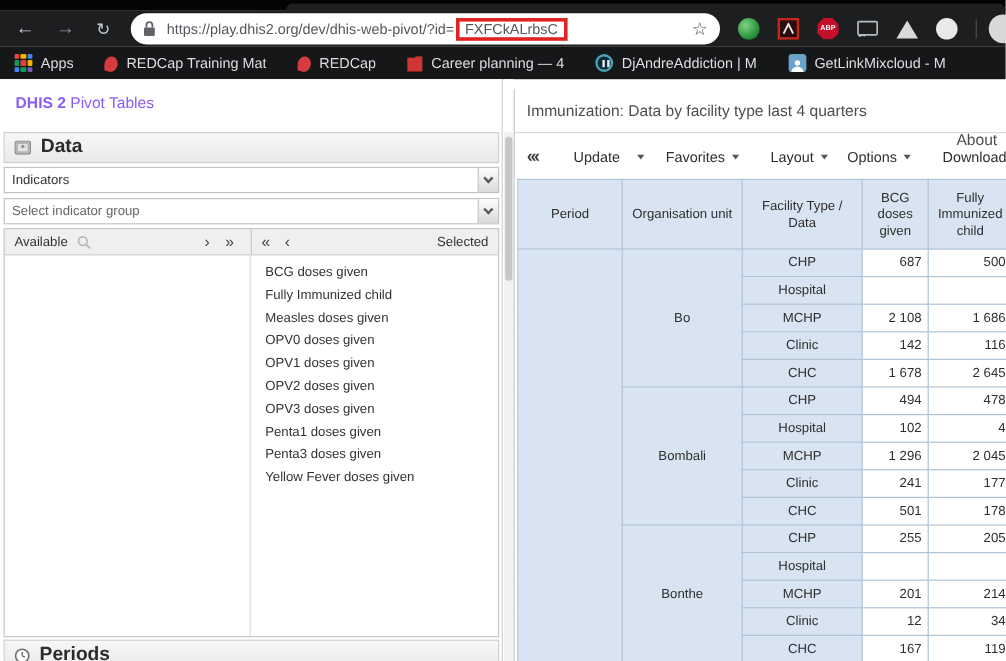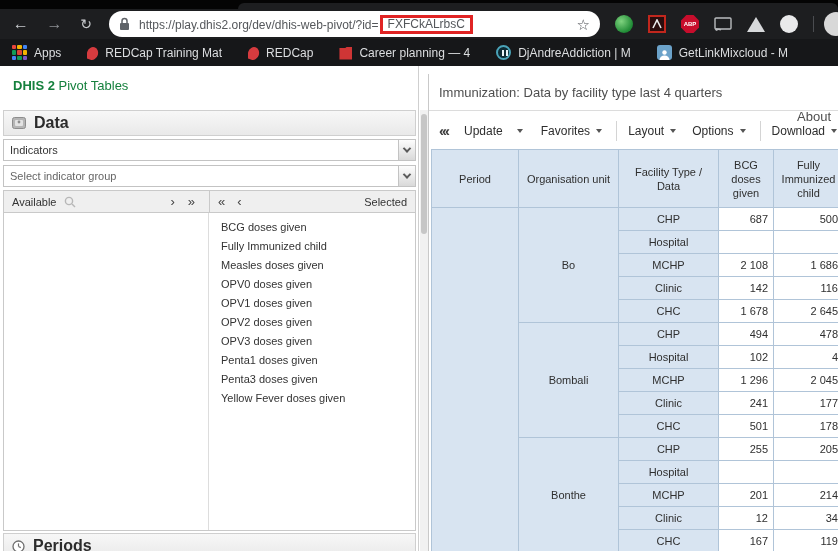--- a/index.html
+++ b/index.html
@@ -42,21 +42,21 @@
   .redcap-ic { width:11px; height:13px; background:#d63b3f; border-radius:60% 60% 60% 15%; transform:rotate(18deg); }
   .folder-ic { width:13px; height:13px; background:#cf3535; clip-path:polygon(0 12%,45% 12%,60% 0,100% 0,100% 100%,0 100%); }
   .pause-ic { width:15px; height:15px; border-radius:50%; background:#0d2a33; border:2px solid #4aa3b8; position:relative; }
   .pause-ic i { position:absolute; top:3px; width:2px; height:6px; background:#e8f4f8; }
   .pause-ic i.l { left:4px; } .pause-ic i.r { left:8px; }
   .mix-ic { width:15px; height:15px; border-radius:3px; background:#6ba2c9; display:flex; align-items:flex-end; justify-content:center; }
 
   
   .left-panel { position:absolute; left:0; top:66px; width:419px; height:485px; background:#fff;
     border-right:1px solid #cfcfcf; }
-  .app-title { position:absolute; left:13px; top:12px; font-size:13px; color:#15803d;text-align:center; }
+  .app-title { position:absolute; left:13px; top:12px; font-size:13px; color:#8b5cf6;text-align:center; }
   .app-title b { font-weight:bold; }
 
   .accordion { position:absolute; left:3px; width:413px; height:26px;
     background:linear-gradient(#f7f7f7,#e9e9e9); border:1px solid #cfcfcf;
     display:flex; align-items:center; gap:8px; padding:0 8px; cursor:pointer; }
   .accordion .acc-label { font-size:16px; font-weight:bold; color:#2b2b2b; }
 
   .select-box { position:absolute; left:3px; width:413px; height:22px; background:#fff;
     border:1px solid #c3c3c3; display:flex; align-items:center; cursor:pointer; }
   .select-box .val { font-size:11px; color:#333; padding-left:6px; flex:1; }
@@ -281,21 +281,21 @@
 </div>
 
 <div class="right-panel">
   <div class="rp-titlebar">
     <span class="rp-title">Immunization: Data by facility type last 4 quarters</span>
     <span class="rp-about">About</span>
   </div>
 
   <div class="rp-toolbar">
     <span class="collapse-ic">‹‹‹</span>
-    <span class="tb-btn" style="margin-left:14px">
+    <span class="tb-btn" style="margin-left:28px">
       <span>Update</span>
       <span class="caret" style="margin-left:8px"></span>
     </span>
     <span class="tb-btn" style="margin-left:14px">
       <span>Favorites</span>
       <span class="caret"></span>
     </span>
     <span class="tb-sep" style="margin-left:12px"></span>
     <span class="tb-btn" style="margin-left:10px">
       <span>Layout</span>

